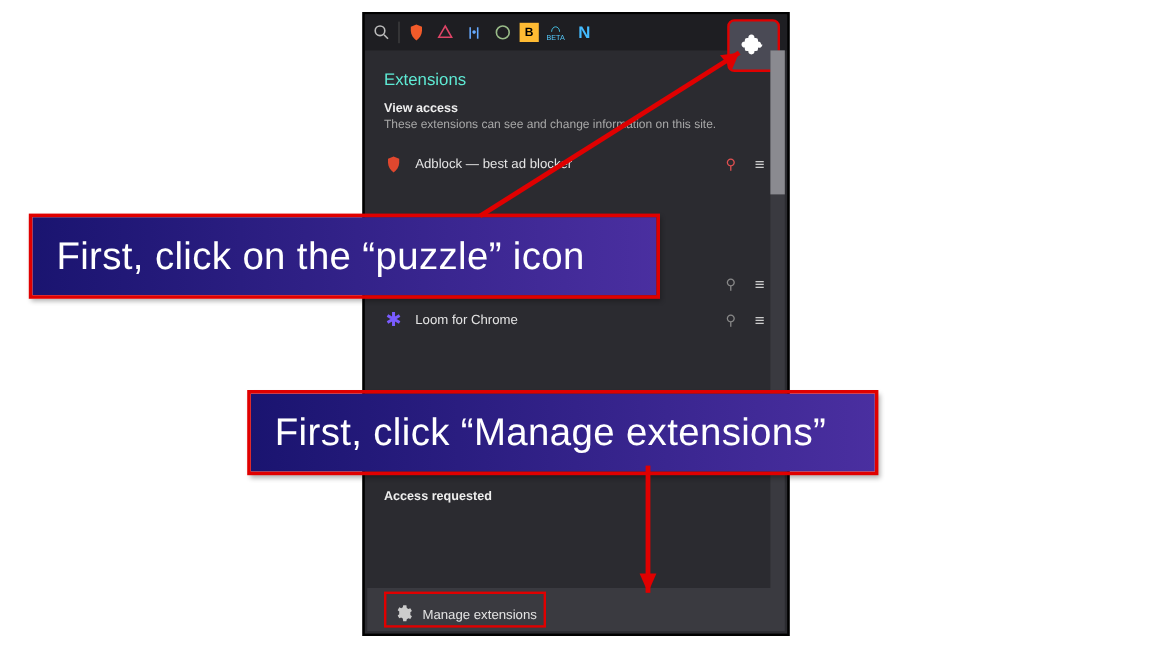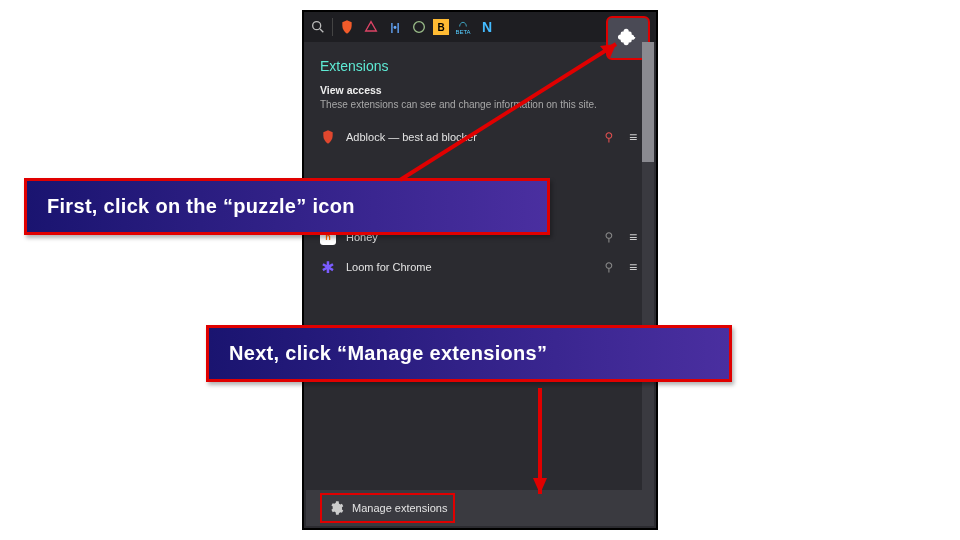--- a/index.html
+++ b/index.html
@@ -14,25 +14,25 @@
   .sub-title{font-size:10.5px;font-weight:600;color:#eee}
   .sub-desc{font-size:10px;color:#a8a8a8;line-height:1.4;margin:2px 0 10px 0}
   .ext-row{display:flex;align-items:center;height:30px;gap:10px}
   .ext-ic{width:16px;height:16px;display:flex;align-items:center;justify-content:center;color:#fff;font-size:12px}
   .ext-name{flex:1;font-size:11px;color:#e4e4e4}
   .pin{width:14px;color:#888;font-size:12px;text-align:center}
   .pin.red{color:#e05050}
   .menu3{width:14px;font-size:14px;color:#ccc;line-height:8px;text-align:center}
   .bottom-bar{position:absolute;left:2px;right:2px;bottom:2px;height:36px;background:#3a3a40;display:flex;align-items:center;padding:0 14px;gap:10px}
   .gear{width:16px;height:16px}
-  .manage-box{border:2px solid #e00000;padding:2px 6px;display:flex;align-items:center;gap:8px;height:22px}
+  .manage-box{border:2px solid #e00000;padding:2px 6px;display:flex;align-items:flex-end;gap:8px;height:22px}
   .manage-label{font-size:11px;color:#e4e4e4}
   .scrollbar{position:absolute;right:2px;top:30px;bottom:38px;width:12px;background:#3a3a40}
   .scroll-thumb{position:absolute;top:0;left:0;right:0;height:120px;background:#8a8a90}
-  .callout{position:absolute;border:3px solid #e00000;background:linear-gradient(90deg,#1a1470 0%,#4a2fa0 100%);color:#fff;font-weight:700;padding:14px 20px;font-size:20px;letter-spacing:.3px;box-shadow:2px 3px 4px rgba(0,0,0,.3)}
+  .callout{position:absolute;border:3px solid #e00000;background:linear-gradient(90deg,#1a1470 0%,#4a2fa0 100%);color:#fff;font-weight:400;padding:14px 20px;font-size:32px;letter-spacing:.3px;box-shadow:2px 3px 4px rgba(0,0,0,.3)}
   .c1{left:24px;top:178px;width:480px}
   .c2{left:206px;top:325px;width:480px}
   .arrow{position:absolute;pointer-events:none}
   .arrow line{stroke:#e00000;stroke-width:4}
   .arrow polygon{fill:#e00000}
   .spacer{height:70px}
   .spacer2{height:66px}
   .spacer3{height:30px}
 </style>
 </head>
@@ -125,33 +125,34 @@
             <rect x="3" y="5" width="18" height="14" rx="2"></rect>
             <path d="M3 15l5-5 4 4 3-3 6 6"></path>
           </svg>
         </span>
       <span class="ext-name">View Image</span>
       <span class="pin">⚲</span>
       <span class="menu3">≡</span>
     </div>
 
     <div class="spacer3"></div>
+    <div class="sub-title">Access requested</div>
   </div>
 
   <div class="bottom-bar">
     <div class="manage-box">
       <svg class="gear" viewBox="0 0 24 24" fill="#ccc">
           <path d="M12 8a4 4 0 100 8 4 4 0 000-8zm9 4a7.9 7.9 0 00-.1-1.2l2-1.6-2-3.5-2.4 1a8 8 0 00-2-1.2L16 2h-4l-.5 2.5a8 8 0 00-2 1.2l-2.4-1-2 3.5 2 1.6A7.9 7.9 0 007 12c0 .4 0 .8.1 1.2l-2 1.6 2 3.5 2.4-1a8 8 0 002 1.2L12 22h4l.5-2.5a8 8 0 002-1.2l2.4 1 2-3.5-2-1.6c.1-.4.1-.8.1-1.2z"></path>
         </svg>
       <span class="manage-label">Manage extensions</span>
     </div>
   </div>
 </div>
 
 <div class="callout c1">First, click on the “puzzle” icon</div>
-<div class="callout c2">Next, click “Manage extensions”</div>
+<div class="callout c2">First, click “Manage extensions”</div>
 
 <svg class="arrow" style="left:0;top:0;width:960px;height:540px">
   <line x1="400" y1="180" x2="616" y2="44"></line>
   <polygon points="616,44 600,46 610,58"></polygon>
   <line x1="540" y1="388" x2="540" y2="494"></line>
   <polygon points="540,494 533,478 547,478"></polygon>
 </svg>
 
 </body></html>

